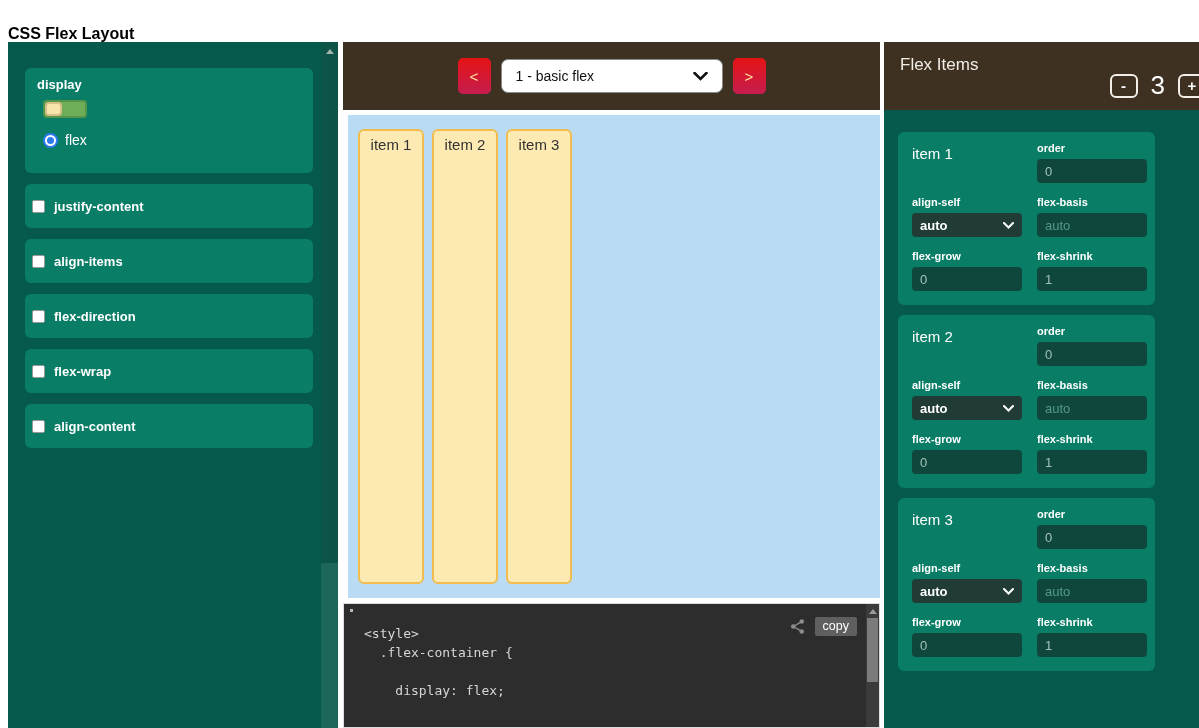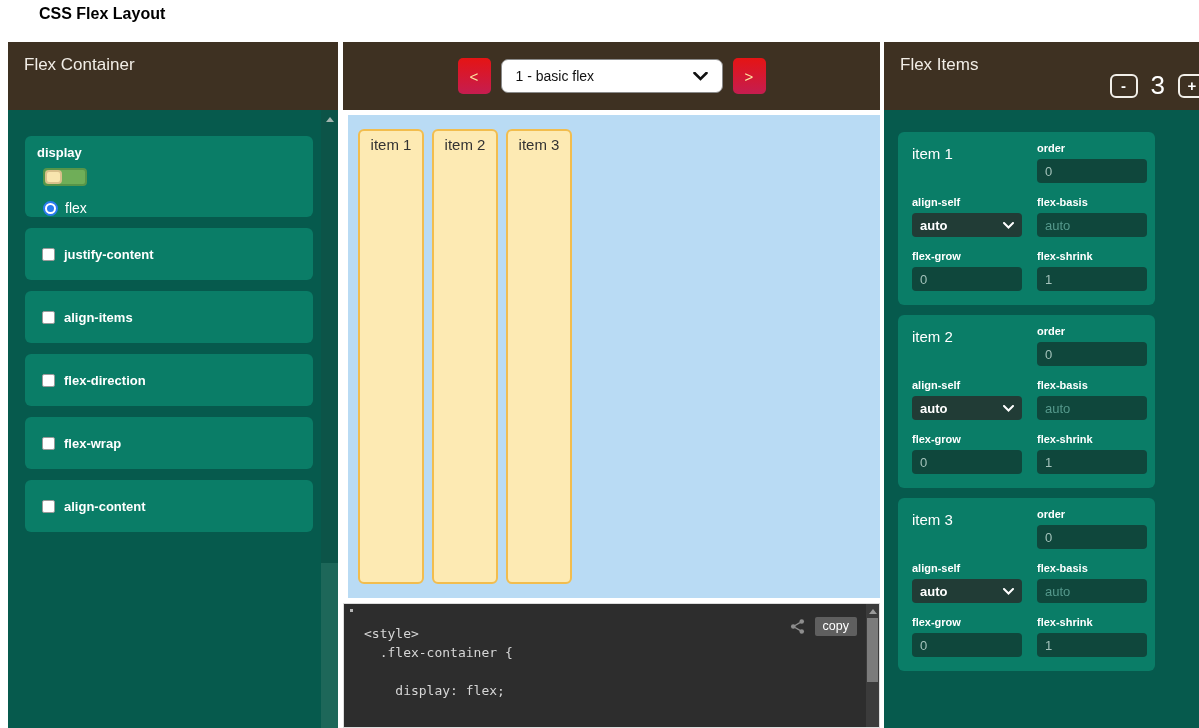--- a/index.html
+++ b/index.html
@@ -2,22 +2,22 @@
 <html><head>
 <meta charset="utf-8">
 <style>
   * { box-sizing: border-box; }
   html,body { margin:0; padding:0; }
   body {
     width:1199px; height:728px; overflow:hidden; position:relative;
     background:#ffffff; font-family:"Liberation Sans", sans-serif;
   }
   .page-title {
-    position:absolute; left:8px; top:5px;
-    font-size:16px; font-weight:bold; color:#000;margin-left:31px;
+    position:absolute; left:8px; top:25px;
+    font-size:16px; font-weight:bold; color:#000;
   }
   .layout {
     position:absolute; left:8px; top:42px;
     display:flex; height:686px;
   }
   .panel { height:686px; display:flex; flex-direction:column; }
   .panel-left  { width:330px; }
   .panel-mid   { width:537px; margin-left:5px; }
   .panel-right { width:340px; margin-left:4px; }
 
@@ -43,42 +43,42 @@
   .sb-thumb {
     position:absolute; left:0; right:0; bottom:0; height:168px;
     background:#1d6759;
   }
 
   
   .left-content { padding:26px 25px 0 17px; }
   .prop-card {
     background:#0a7d67; border-radius:6px; margin-bottom:11px;
   }
-  .display-card { padding:9px 12px 1px 12px; }
+  .display-card { padding:9px 12px 25px 12px; }
   .card-label { color:#fff; font-size:13px; font-weight:bold; }
   .toggle {
     width:44px; height:18px; margin:8px 0 0 6px;
     background:#6fae58; border:2px solid #579549; border-radius:4px;
     position:relative; cursor:pointer;
   }
   .toggle-knob {
     position:absolute; left:0; top:0; width:17px; height:14px;
     background:#f8e5ae; border:2px solid #d9c08b; border-radius:4px;
   }
   .radio-row { display:flex; align-items:center; gap:7px; margin:14px 0 0 6px; }
   .radio {
     width:15px; height:15px; border-radius:50%;
     background:#fff; border:2px solid #2a7bf0; position:relative;
   }
   .radio::after {
     content:""; position:absolute; inset:2px; border-radius:50%; background:#2a7bf0;
   }
   .radio-label { color:#ffffff; font-size:14px; }
   .check-card {
-    height:52px; display:flex; align-items:center; gap:9px; padding-left:17px;
+    height:44px; display:flex; align-items:center; gap:9px; padding-left:7px;
   }
   .checkbox {
     width:13px; height:13px; background:#fff; border:1px solid #9a9a9a; border-radius:2px;
   }
 
   
   .mid-header {
     display:flex; align-items:center; justify-content:center; gap:10px;
     padding:0;
   }
@@ -170,23 +170,20 @@
   }
 </style>
 </head>
 <body>
 
 <div class="page-title">CSS Flex Layout</div>
 
 <div class="layout">
 
   <div class="panel panel-left">
-    <div class="panel-header">
-      <span>Flex Container</span>
-    </div>
     <div class="panel-body teal-body">
       <div class="left-content">
         <div class="prop-card display-card">
           <div class="card-label">display</div>
           <div class="toggle">
             <div class="toggle-knob"></div>
           </div>
           <div class="radio-row">
             <span class="radio"></span>
             <span class="radio-label">flex</span>

